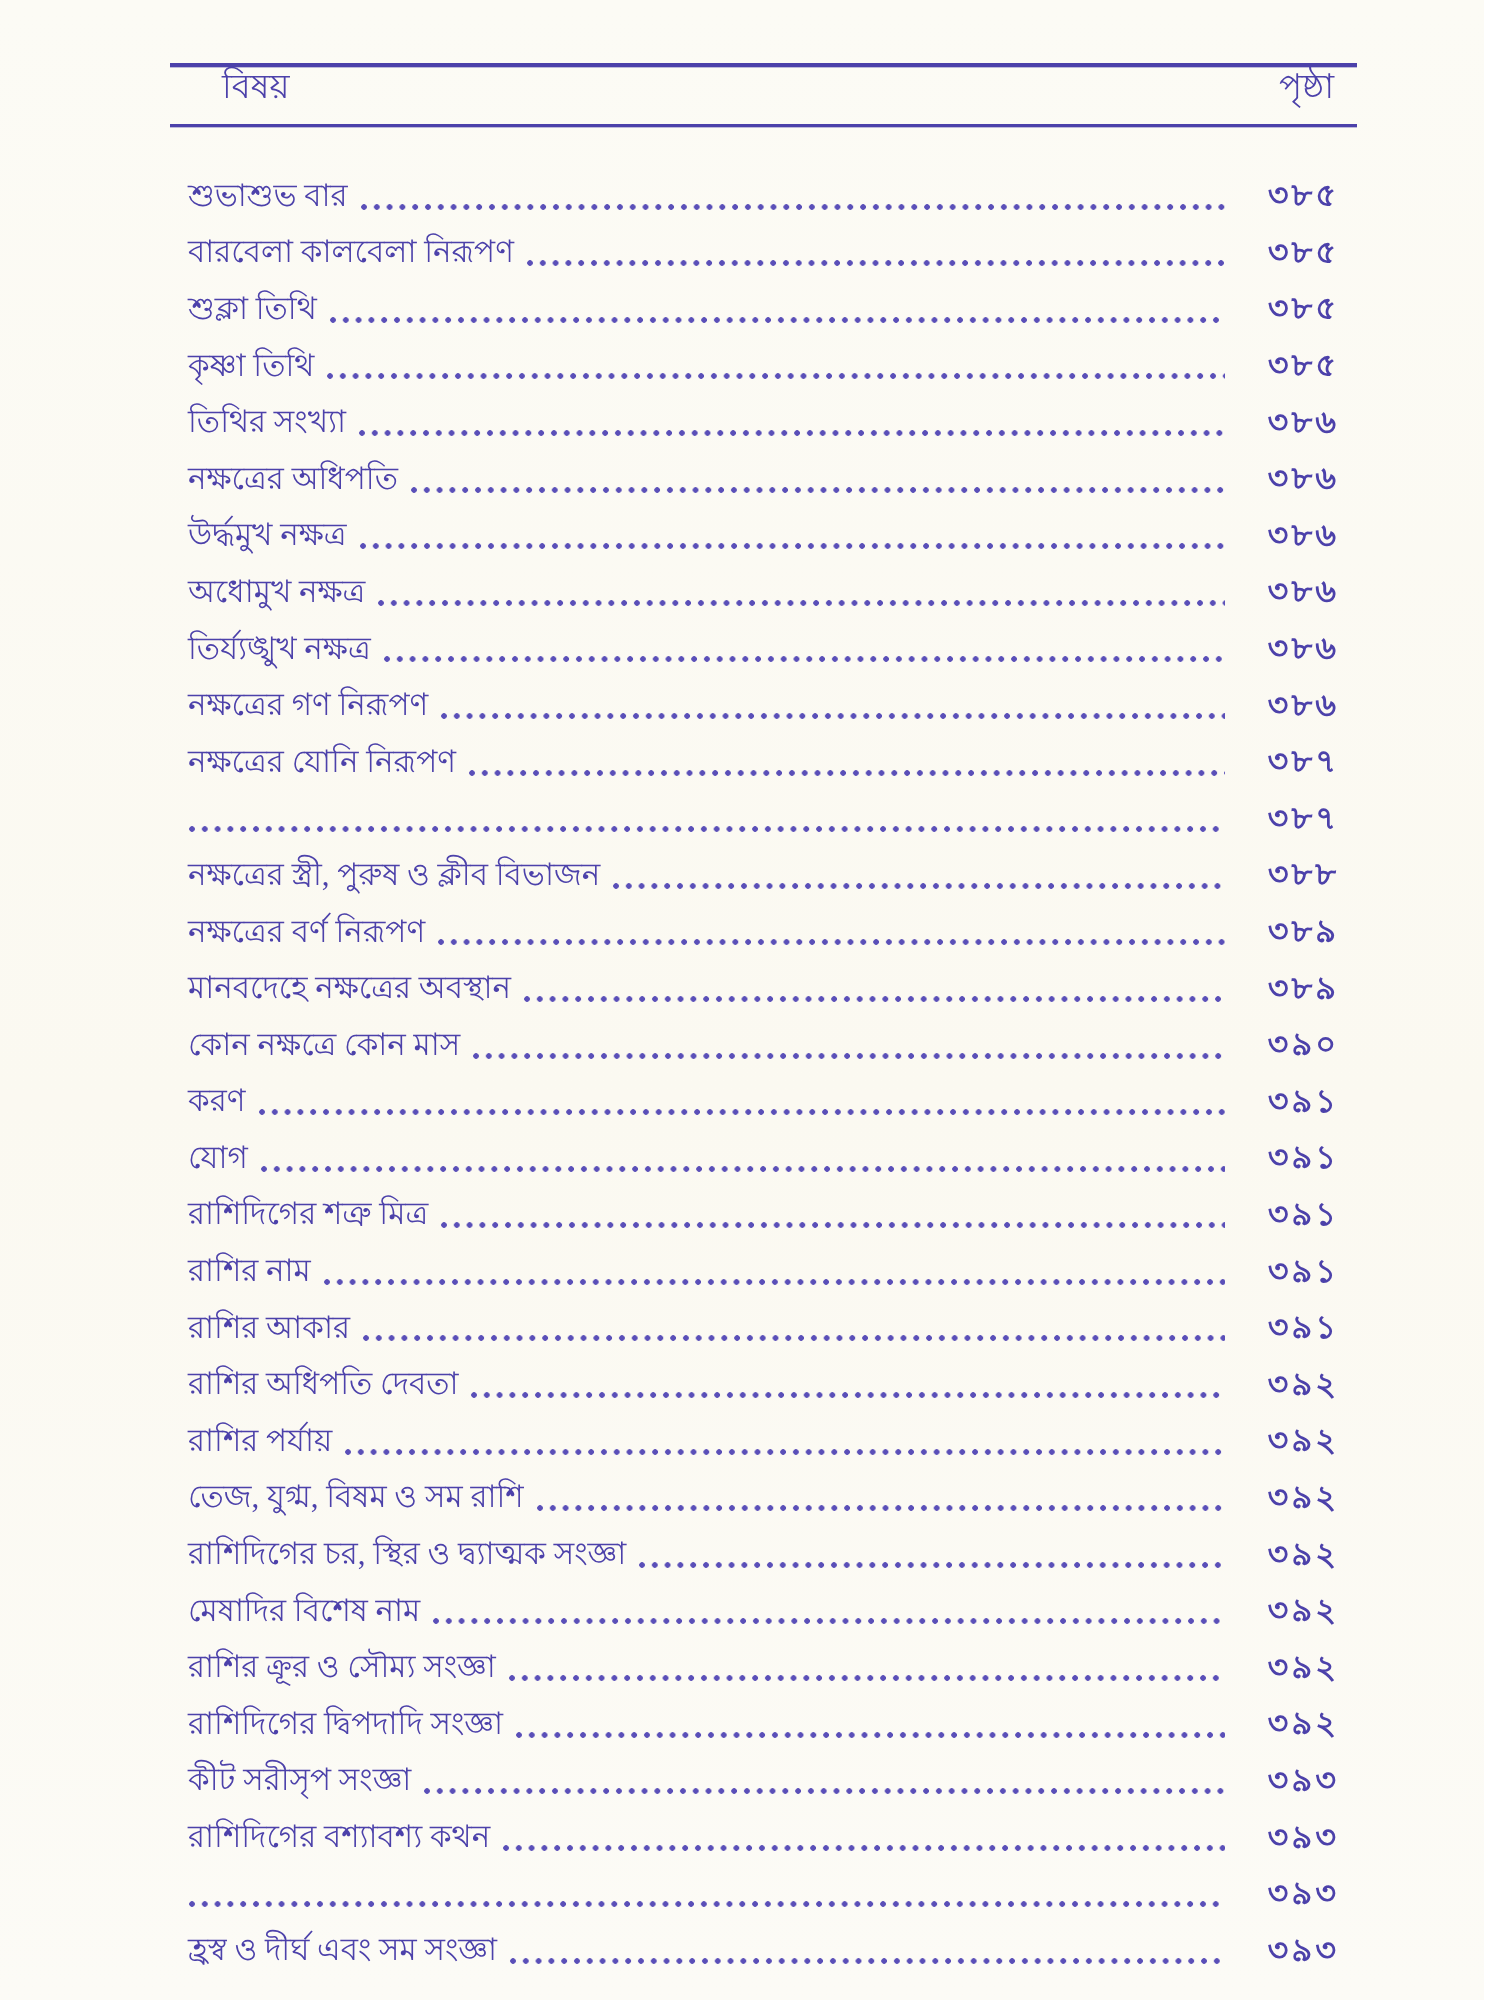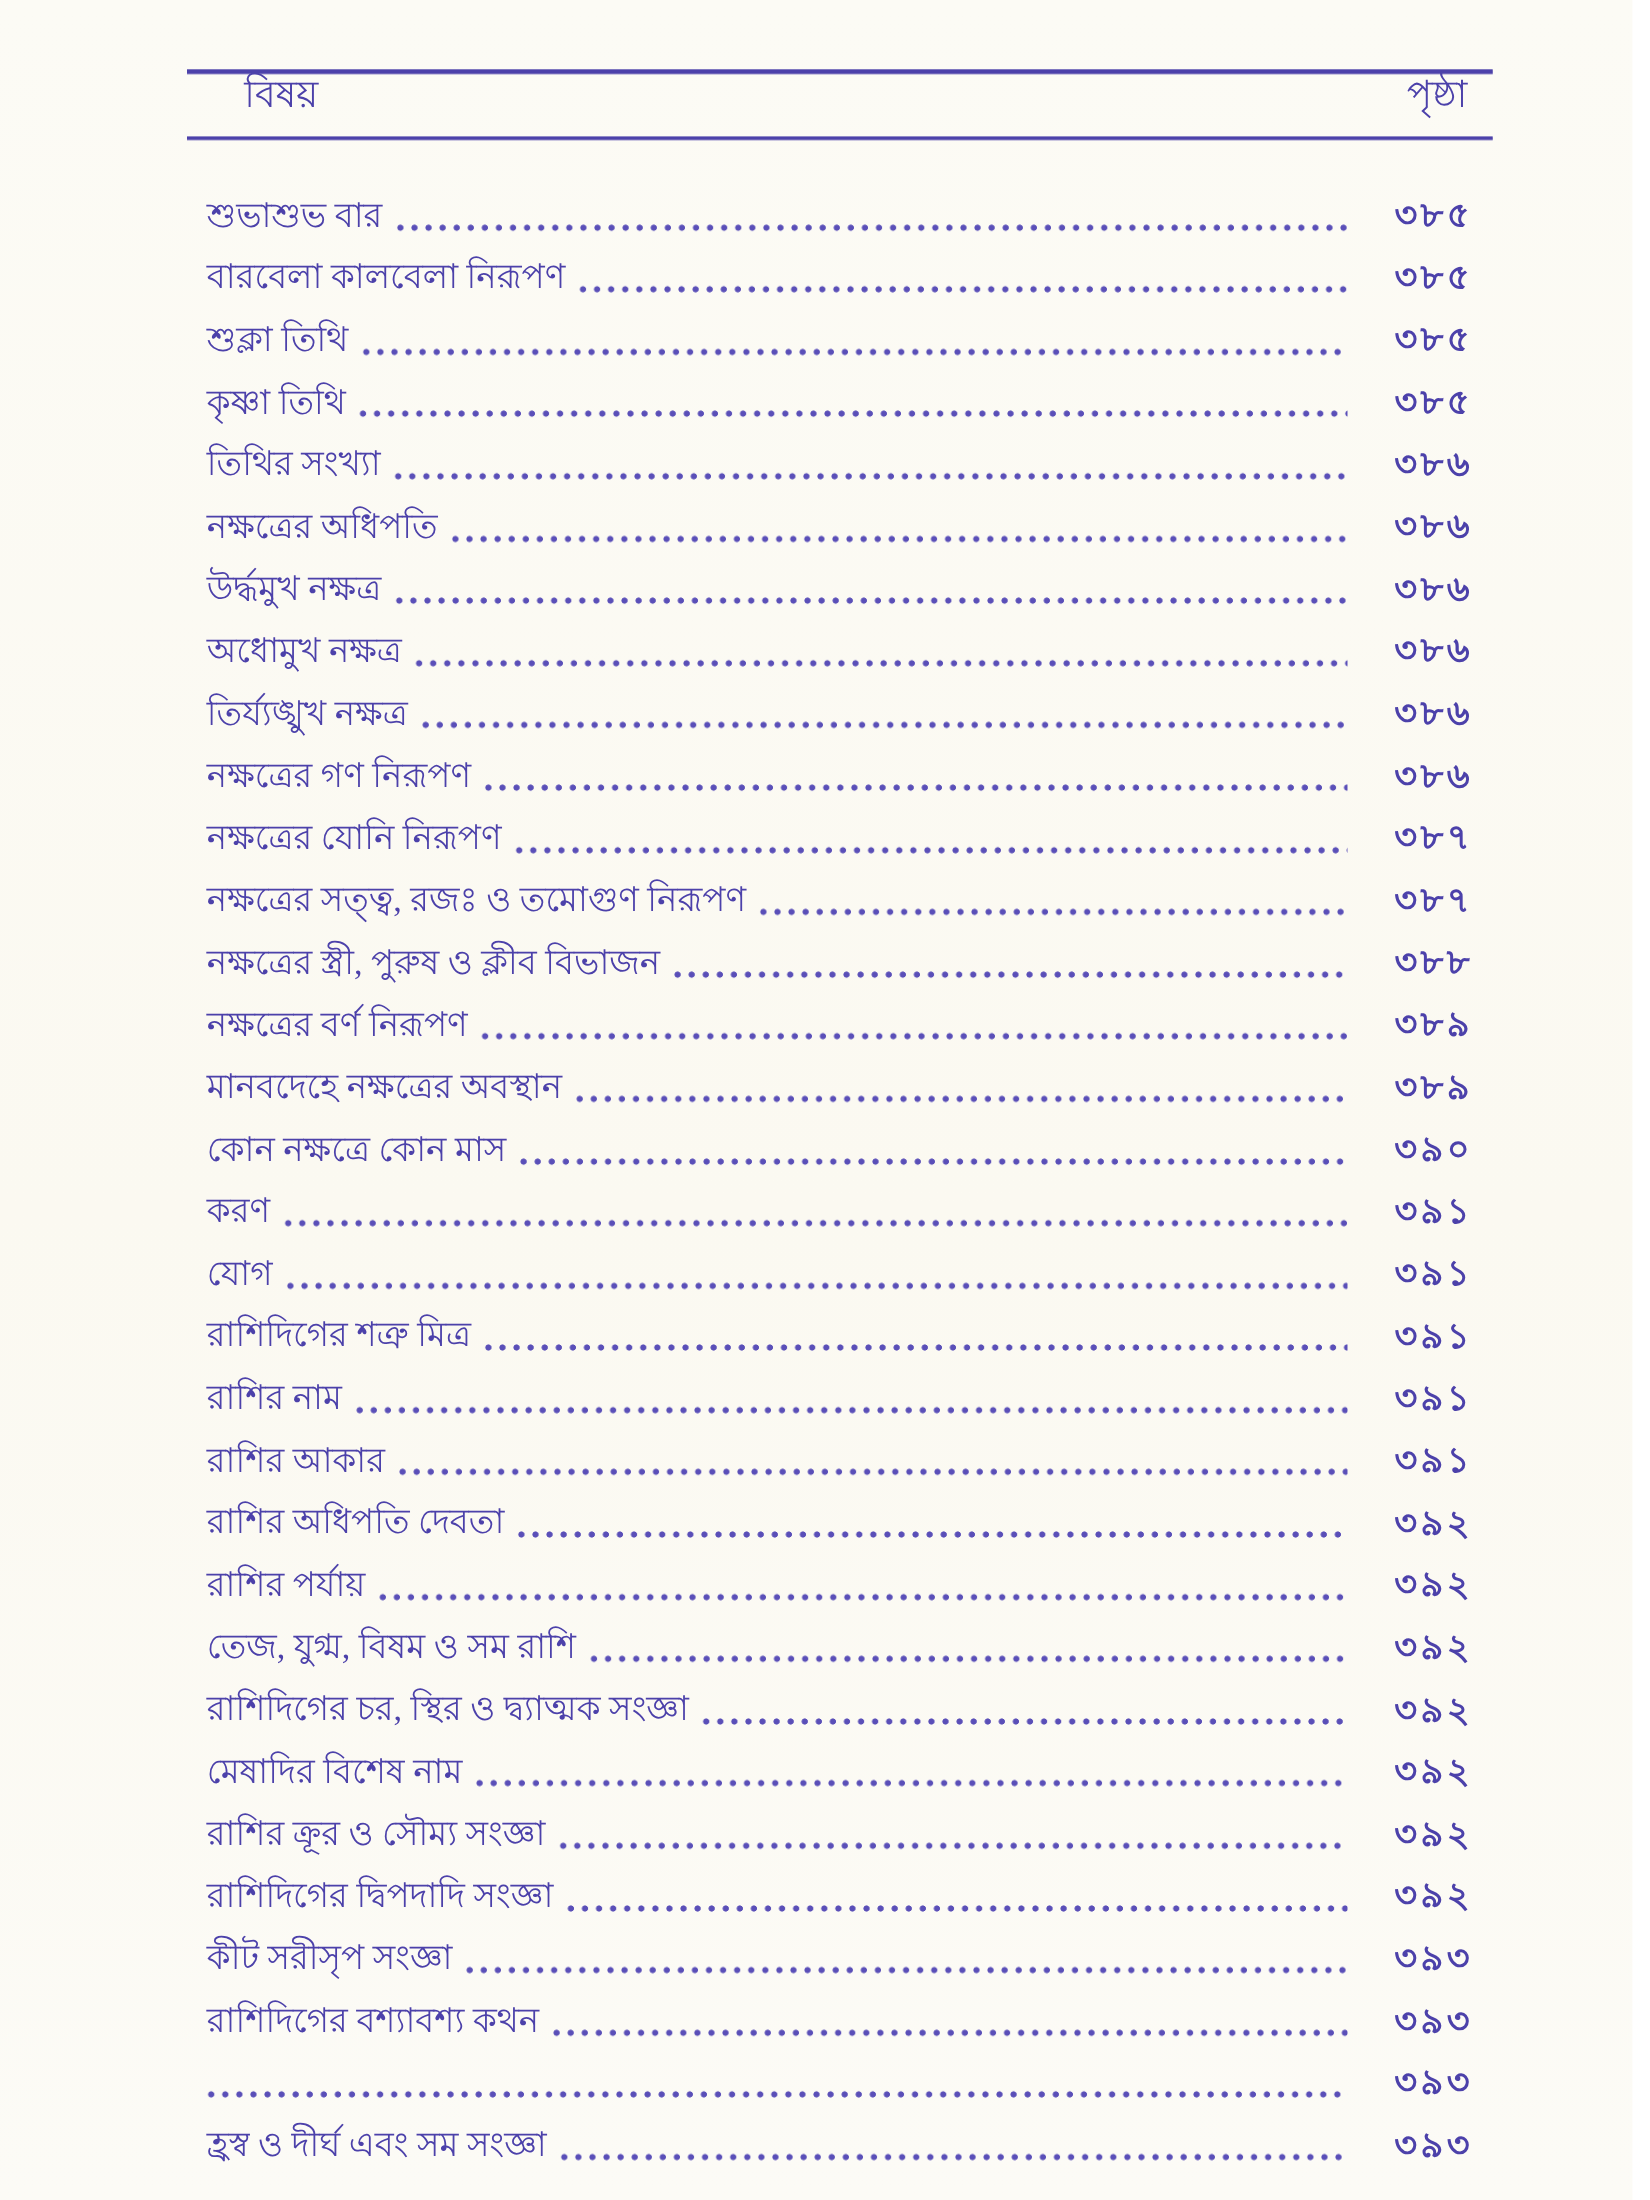--- a/index.html
+++ b/index.html
@@ -137,21 +137,20 @@
         <span class="title">নক্ষত্রের গণ নিরূপণ</span>
         <span class="leader"></span>
         <span class="pageno">৩৮৬</span>
       </li>
       <li>
         <span class="title">নক্ষত্রের যোনি নিরূপণ</span>
         <span class="leader"></span>
         <span class="pageno">৩৮৭</span>
       </li>
       <li>
-        <span class="title">নক্ষত্রের সত্ত্ব, রজঃ ও তমোগুণ নিরূপণ</span>
         <span class="leader"></span>
         <span class="pageno">৩৮৭</span>
       </li>
       <li>
         <span class="title">নক্ষত্রের স্ত্রী, পুরুষ ও ক্লীব বিভাজন</span>
         <span class="leader"></span>
         <span class="pageno">৩৮৮</span>
       </li>
       <li>
         <span class="title">নক্ষত্রের বর্ণ নিরূপণ</span>

